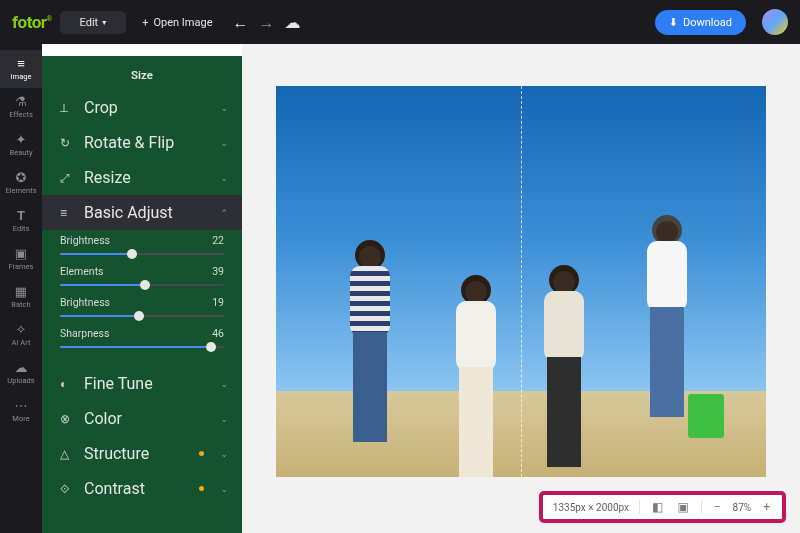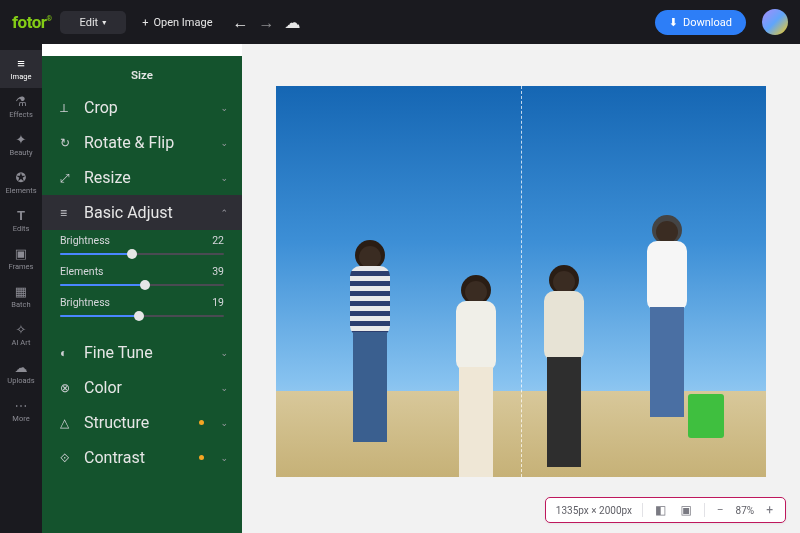--- a/index.html
+++ b/index.html
@@ -66,21 +66,21 @@
   .p3 .legs  { background: #2e2e2e; }
   .p4 .torso { background: #f6f6f6; }
   .p4 .legs  { background: #4a6fa3; }
 
   .bag { position: absolute; bottom: 10%; left: 84%; width: 36px; height: 44px; background: #3fbf3f; border-radius: 3px; }
 
   
   .panel-handle { position: absolute; left: 242px; top: 50%; transform: translateY(-50%); width: 8px; height: 44px; background: #1d1d22; border-radius: 0 4px 4px 0; cursor: pointer; display:flex;align-items:center;justify-content:center;color:#777;font-size:8px; }
 
   
-  .status-bar { position: absolute; right: 14px; bottom: 10px; background: #ffffff; border: 1px solid #be185d; border-radius: 5px; padding: 5px 10px; display: flex; align-items: center; gap: 10px; font-size: 10px; color: #5f5f66; box-shadow: 0 1px 3px rgba(0,0,0,0.05); }
+  .status-bar { position: absolute; right: 14px; bottom: 10px; background: #ffffff; border: 4px solid #be185d; border-radius: 5px; padding: 5px 10px; display: flex; align-items: center; gap: 10px; font-size: 10px; color: #5f5f66; box-shadow: 0 1px 3px rgba(0,0,0,0.05); }
   .status-sep { width: 1px; height: 14px; background: #e2e2e6; }
   .status-btn { cursor: pointer; padding: 0 2px; font-size: 12px; color: #7a7a82; }
 </style>
 </head>
 <body>
 
 <div class="topbar">
   <div class="logo">
     <span>fotor</span><sup>®</sup>
   </div>
@@ -192,20 +192,30 @@
         </div>
     </div>
     <div class="slider-row">
       <div class="slider-head">
           <span>Brightness</span>
           <span>19</span>
         </div>
       <div class="slider-track">
           <div class="slider-fill" style="width: 48%;"></div>
           <div class="slider-thumb" style="left: 48%;"></div>
+        </div>
+    </div>
+    <div class="slider-row">
+      <div class="slider-head">
+          <span>Sharpness</span>
+          <span>46</span>
+        </div>
+      <div class="slider-track">
+          <div class="slider-fill" style="width: 92%;"></div>
+          <div class="slider-thumb" style="left: 92%;"></div>
         </div>
     </div>
   </div>
 
   <div class="panel-row">
       <span class="panel-row-icon">◐</span>
       <span class="panel-row-label">Fine Tune</span>
       <span class="panel-row-caret">⌄</span>
     </div>
   <div class="panel-row">

